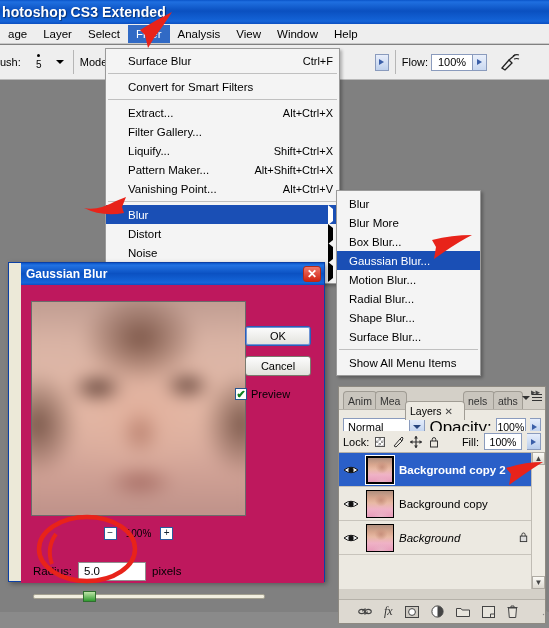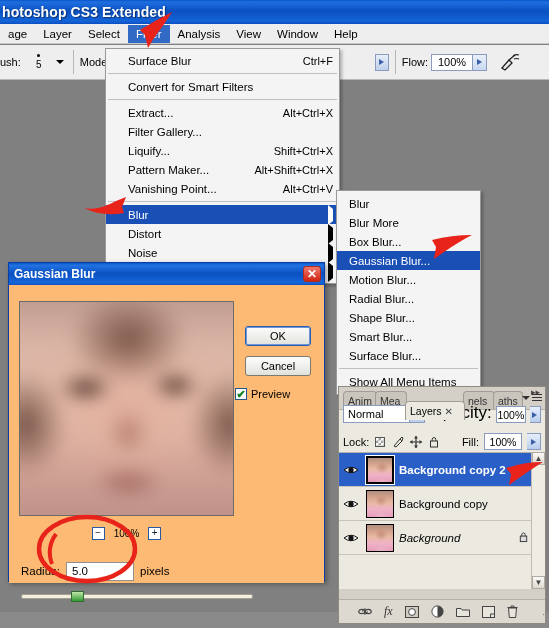--- a/index.html
+++ b/index.html
@@ -86,34 +86,35 @@
     box-shadow:2px 2px 3px rgba(0,0,0,.28);
     padding:3px 0;
   }
   #blurmenu .mi{ padding-left:12px; }
 
   
   #gbdlg{
     position:absolute; left:8px; top:262px; width:317px; height:320px;
     background:#ece9d8; border:1px solid #0b3fa5;
     box-shadow:2px 2px 5px rgba(0,0,0,.35);
+    padding-left:12px;
   }
   #gbtitle{
     height:22px;
     background:linear-gradient(to bottom,#0a55c9 0%,#2272e2 10%,#0b51c2 48%,#1566da 90%,#0c4fc0 100%);
     display:flex; align-items:center; padding-left:5px;
     color:#fff; font-weight:bold; font-size:12px;
   }
   #closebtn{
     position:absolute; right:3px; top:3px; width:18px; height:16px;
     background:linear-gradient(#f0786a,#cf2212); border:1px solid #b52a18;
     border-radius:3px; display:flex; align-items:center; justify-content:center;
     color:#fff; font-weight:bold; font-size:12px; line-height:1;
   }
-  #gbbody{ position:relative; width:100%; height:298px; background:#fdba74; }
+  #gbbody{ position:relative; width:100%; height:298px; background:#be185d; }
 
   #previewbox{
     position:absolute; left:10px; top:16px; width:215px; height:215px;
     border:1px solid #6b6b6b; overflow:hidden; background:#caa99a;
   }
   #previewbox .face{
     position:absolute; inset:0;
     background:
       radial-gradient(ellipse 34px 18px at 70px 88px, rgba(60,32,24,.92), rgba(60,32,24,0) 72%),
       radial-gradient(ellipse 30px 17px at 150px 86px, rgba(58,30,22,.90), rgba(58,30,22,0) 72%),
@@ -188,21 +189,21 @@
   }
   .ptab.active{ background:#ece9e1; color:#000; top:14px; height:19px; z-index:5;text-align:right; }
   .ptab .x{ font-size:10px; color:#444; }
   #panelmenu{ position:absolute; right:3px; top:5px; display:flex; align-items:center; gap:2px; }
   #panelmenu .lines{ display:inline-block; width:10px; }
   #panelmenu .lines i{ display:block; height:1px; background:#333; margin:2px 0; }
   #dblarrow{ position:absolute; right:5px; top:0px; font-size:9px; color:#444; }
 
   #blendrow{
     position:absolute; left:0; top:22px; width:100%; height:22px;
-    display:flex; align-items:flex-end; padding:8px 4px; gap:4px;
+    display:flex; align-items:flex-start; padding:8px 4px; gap:4px;
     background:#ece9e1; border-top:1px solid #b5b1a9;
   }
   #blendsel{
     width:104px; height:18px; background:#fff; border:1px solid #8a9bbd;
     display:flex; align-items:center; font-size:11px; padding-left:4px;
   }
   #blendsel .cv{ margin-left:auto; width:15px; height:16px;
     background:linear-gradient(#e6eefc,#b9cdec); border-left:1px solid #8a9bbd;
     display:flex; align-items:center; justify-content:center; }
   .opa-lab{ font-size:17px; }
@@ -383,23 +384,20 @@
       <span>Gaussian Blur...</span>
     </div>
   <div class="mi">
       <span>Motion Blur...</span>
     </div>
   <div class="mi">
       <span>Radial Blur...</span>
     </div>
   <div class="mi">
       <span>Shape Blur...</span>
-    </div>
-  <div class="mi">
-      <span>Smart Blur...</span>
     </div>
   <div class="mi">
       <span>Surface Blur...</span>
     </div>
   <div class="msep"></div>
   <div class="mi">
       <span>Show All Menu Items</span>
     </div>
 </div>
 

